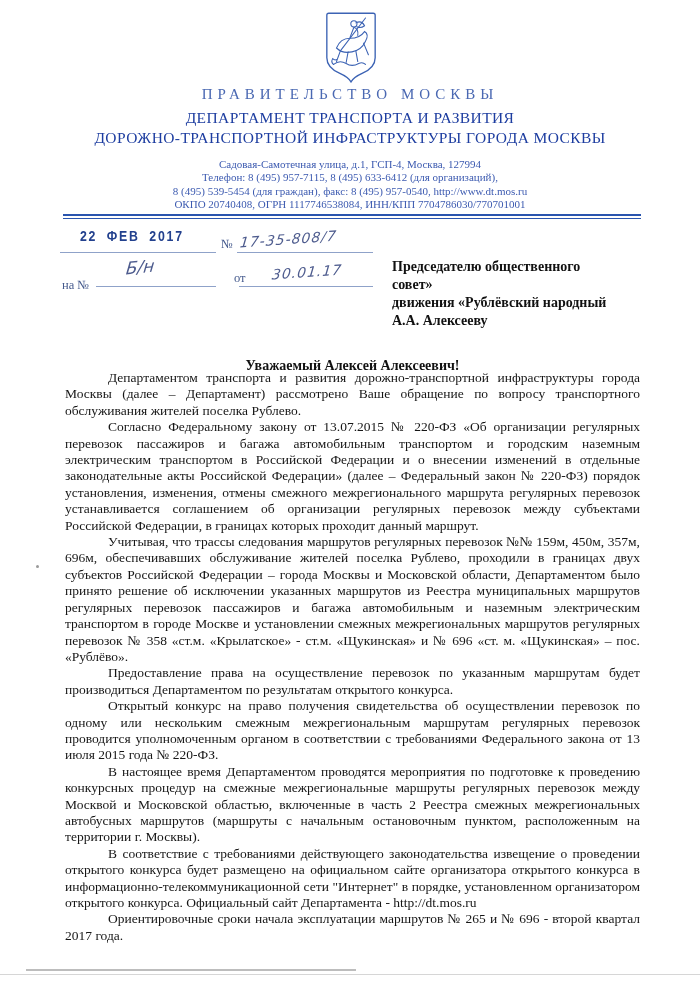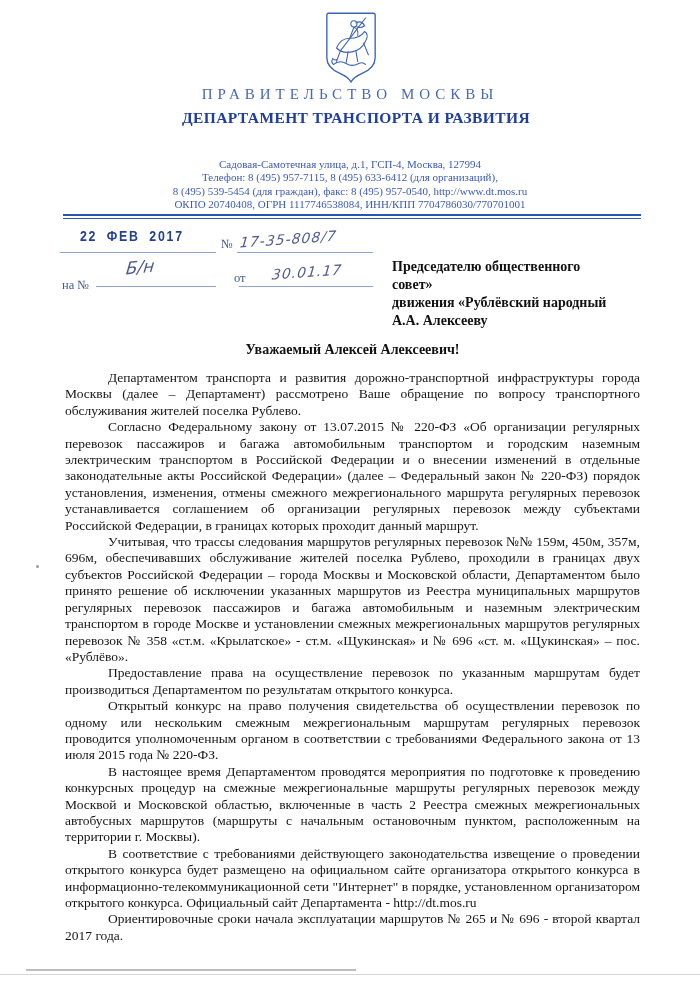--- a/index.html
+++ b/index.html
@@ -7,22 +7,22 @@
     position:relative;width:700px;height:984px;background:#ffffff;overflow:hidden;
     font-family:"Liberation Serif",serif;color:#1c1c1c;
   }
   
   .emblem{position:absolute;left:322px;top:10px;width:58px;height:76px;}
   .gov-line{
     position:absolute;top:86px;left:0;width:700px;text-align:center;
     font-size:15px;letter-spacing:5px;color:#4a68b2;font-family:"Liberation Serif",serif;
   }
   .dept{
-    position:absolute;top:108px;left:36px;width:640px;text-align:center;
-    font-weight:bold;color:#1d3da0;font-size:15.5px;line-height:20px;letter-spacing:.4px;
+    position:absolute;top:108px;left:30px;width:640px;text-align:center;
+    font-weight:normal;color:#1d3da0;font-size:15.5px;line-height:20px;letter-spacing:.4px;
   }
   .contact{
     position:absolute;top:158px;left:40px;width:620px;text-align:center;
     color:#3c5ab0;font-size:11px;line-height:13.3px;
   }
   .rule{
     position:absolute;left:63px;top:214px;width:578px;height:2px;
     border-top:2px solid #2a55ae;border-bottom:1px solid #2a55ae;
   }
   
@@ -48,21 +48,21 @@
   .h-num{left:240px;top:231px;font-size:14px;transform:rotate(-4deg) skewX(-10deg);letter-spacing:1px;}
   .h-reply{left:126px;top:257px;font-size:17px;transform:rotate(-6deg) skewX(-12deg);}
   .h-date{left:272px;top:264px;font-size:14px;transform:rotate(-4deg) skewX(-10deg);letter-spacing:1px;}
   
   .recipient{
     position:absolute;left:392px;top:258px;width:280px;
     font-weight:bold;font-size:14px;line-height:18px;color:#111;
   }
   
   .salutation{
-    position:absolute;left:65px;top:342px;width:575px;text-align:center;
+    position:absolute;left:65px;top:358px;width:575px;text-align:center;
     font-weight:bold;font-size:14px;color:#111;
   }
   .body-text{
     position:absolute;left:65px;top:370px;width:575px;
     font-size:13.5px;line-height:16.4px;text-align:justify;color:#161616;
   }
   .body-text p{margin:0;text-indent:43px;}
   
   .speck{position:absolute;left:36px;top:565px;width:3px;height:3px;background:#9a9a9a;border-radius:50%;}
   .bottom-edge{position:absolute;left:0;top:974px;width:700px;height:1px;background:#d6d6d6;}
@@ -86,20 +86,21 @@
         <path d="M12,55 Q18,50 25,54 Q31,58 38,54 Q42,52 45,55"></path>
         <path d="M12,55 Q9,53 11,49 Q13,51 15,50"></path>
       </g>
     </svg>
   </span>
 
   <div class="gov-line">ПРАВИТЕЛЬСТВО МОСКВЫ</div>
 
   <div class="dept">
     <div>ДЕПАРТАМЕНТ ТРАНСПОРТА И РАЗВИТИЯ</div>
+    <div>ДОРОЖНО-ТРАНСПОРТНОЙ ИНФРАСТРУКТУРЫ ГОРОДА МОСКВЫ</div>
   </div>
 
   <div class="contact">
     <div>Садовая-Самотечная улица, д.1, ГСП-4, Москва, 127994</div>
     <div>Телефон: 8 (495) 957-7115, 8 (495) 633-6412 (для организаций),</div>
     <div>8 (495) 539-5454 (для граждан), факс: 8 (495) 957-0540, http://www.dt.mos.ru</div>
     <div>ОКПО 20740408, ОГРН 1117746538084, ИНН/КПП 7704786030/770701001</div>
   </div>
 
   <div class="rule"></div>

